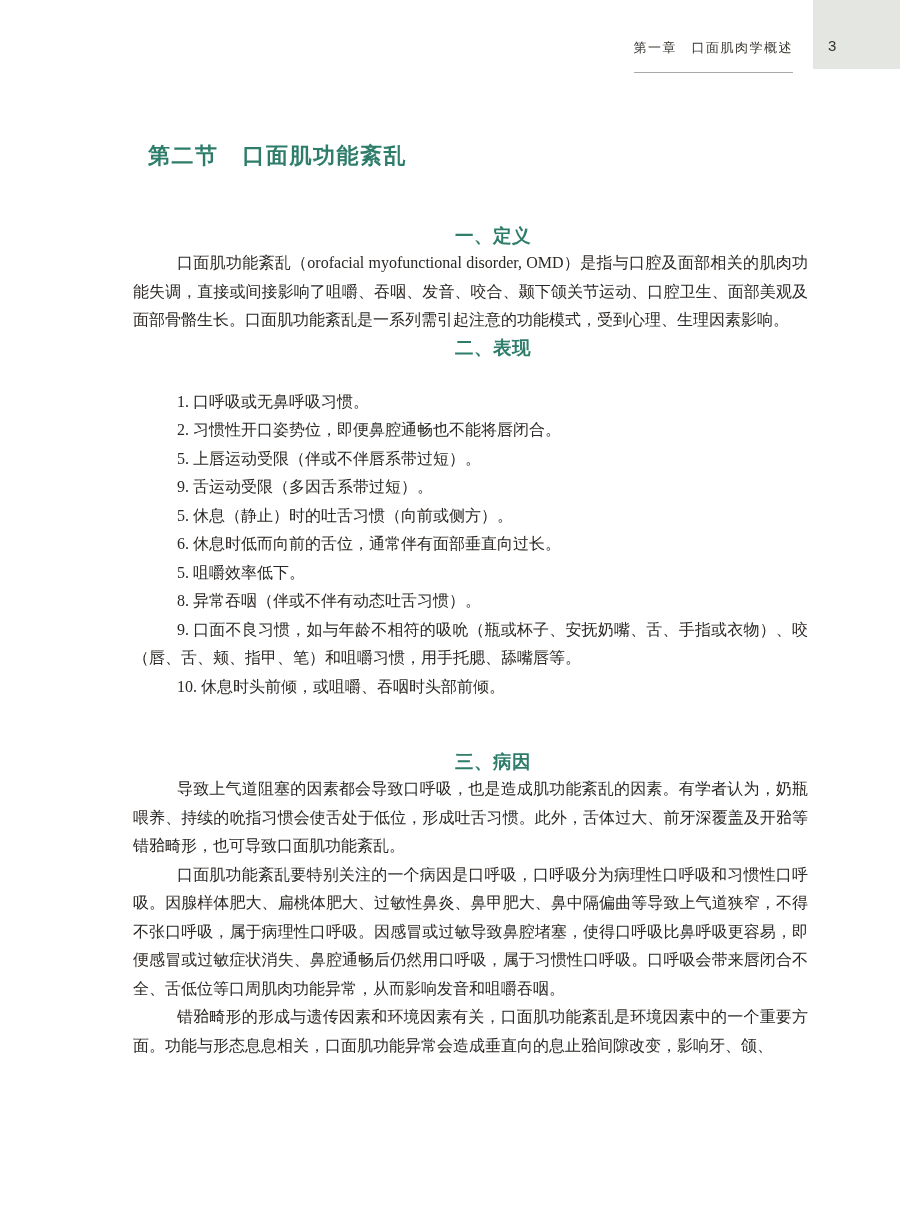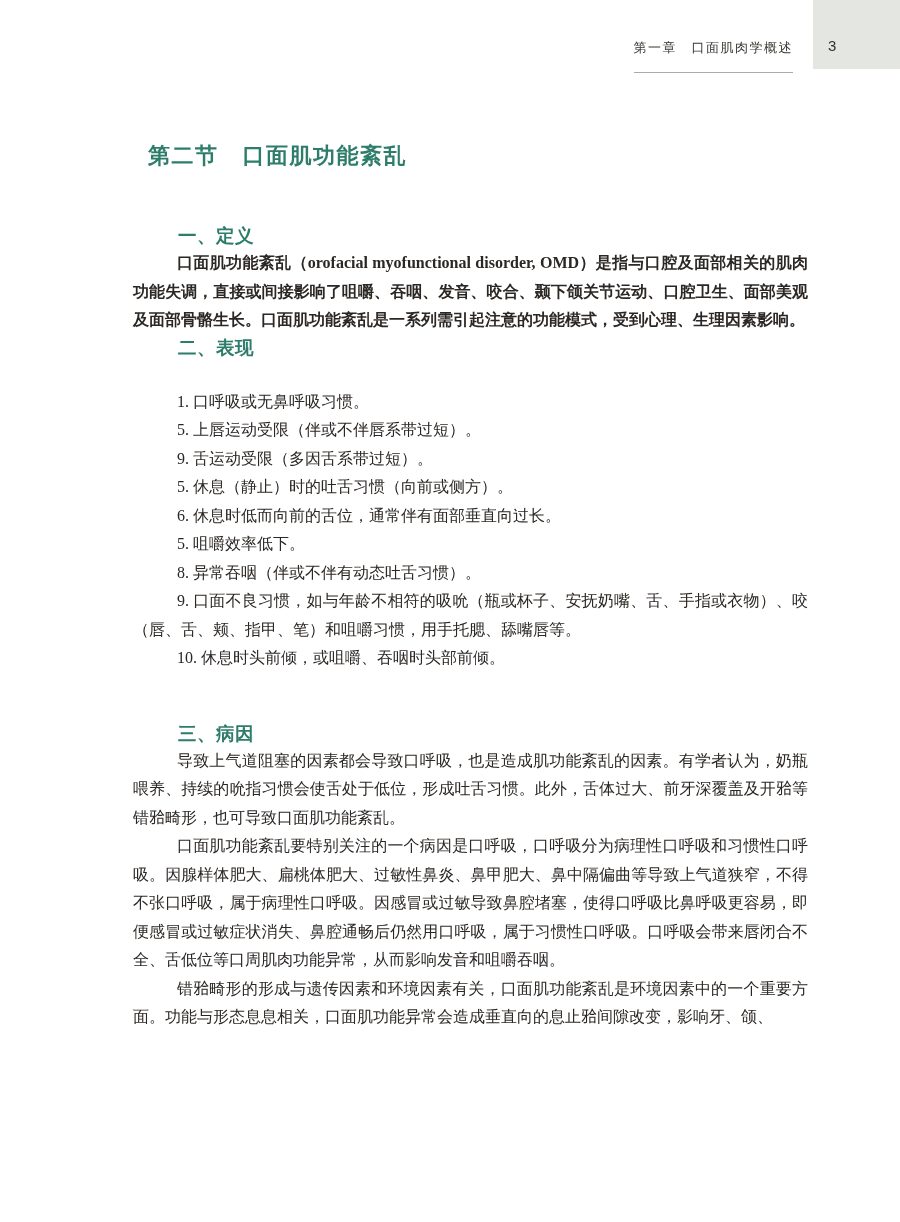--- a/index.html
+++ b/index.html
@@ -58,33 +58,34 @@
   .section-label { margin-right: 24px; }
   .sub-heading {
     margin: 0;
     padding-left: 45px;
     font-family: "Liberation Sans", "DejaVu Sans", sans-serif;
     font-weight: bold;
     font-size: 18.5px;
     line-height: 26px;
     letter-spacing: 0.5px;
     color: #2e7d6b;
+    text-align: center;
   }
   .h-definition    { margin-top: 52px; }
   .h-presentation  { }
   .h-etiology      { margin-top: 48px; }
   p.body {
     margin: 0;
     font-size: 16px;
     line-height: 28.5px;
     text-align: justify;
     text-indent: 44px;
     color: #2b2724;
   }
-  .para-definition { margin-top: 23px; font-weight: bold; }
+  .para-definition { margin-top: 23px; }
   .list            { margin-top: 27px; }
   .list p.body     { margin: 0; }
   .para-etiology-0 { margin-top: 23px; }
   .para-etiology-1 { margin-top: 6px; }
   .para-etiology-2 { margin-top: 2px; }
 </style>
 </head>
 <body>
 
 <div class="page">
@@ -102,20 +103,21 @@
     </h1>
 
     <h2 class="sub-heading h-definition">一、定义</h2>
 
     <p class="body para-definition">口面肌功能紊乱（orofacial myofunctional disorder, OMD）是指与口腔及面部相关的肌肉功能失调，直接或间接影响了咀嚼、吞咽、发音、咬合、颞下颌关节运动、口腔卫生、面部美观及面部骨骼生长。口面肌功能紊乱是一系列需引起注意的功能模式，受到心理、生理因素影响。</p>
 
     <h2 class="sub-heading h-presentation">二、表现</h2>
 
     <div class="list">
       <p class="body">1. 口呼吸或无鼻呼吸习惯。</p>
+      <p class="body">2. 习惯性开口姿势位，即便鼻腔通畅也不能将唇闭合。</p>
       <p class="body">5. 上唇运动受限（伴或不伴唇系带过短）。</p>
       <p class="body">9. 舌运动受限（多因舌系带过短）。</p>
       <p class="body">5. 休息（静止）时的吐舌习惯（向前或侧方）。</p>
       <p class="body">6. 休息时低而向前的舌位，通常伴有面部垂直向过长。</p>
       <p class="body">5. 咀嚼效率低下。</p>
       <p class="body">8. 异常吞咽（伴或不伴有动态吐舌习惯）。</p>
       <p class="body">9. 口面不良习惯，如与年龄不相符的吸吮（瓶或杯子、安抚奶嘴、舌、手指或衣物）、咬（唇、舌、颊、指甲、笔）和咀嚼习惯，用手托腮、舔嘴唇等。</p>
       <p class="body">10. 休息时头前倾，或咀嚼、吞咽时头部前倾。</p>
     </div>
 

